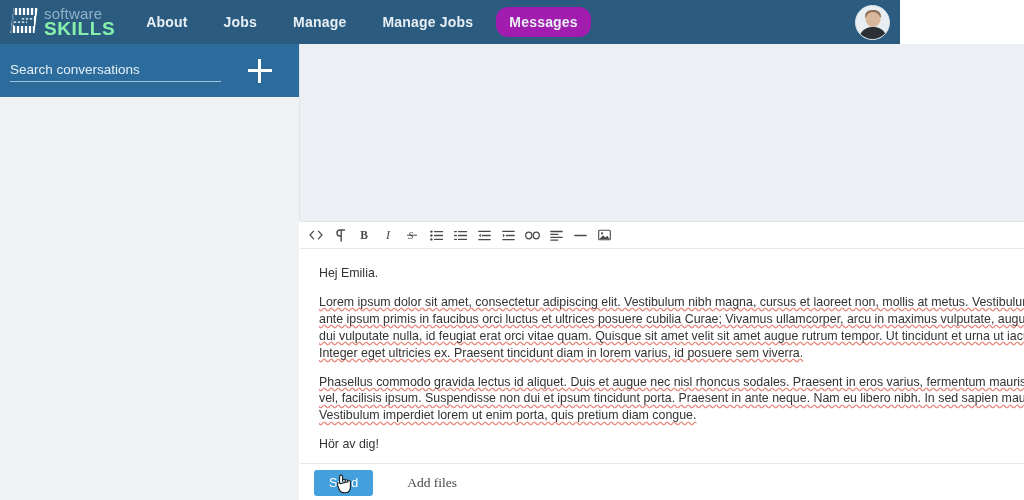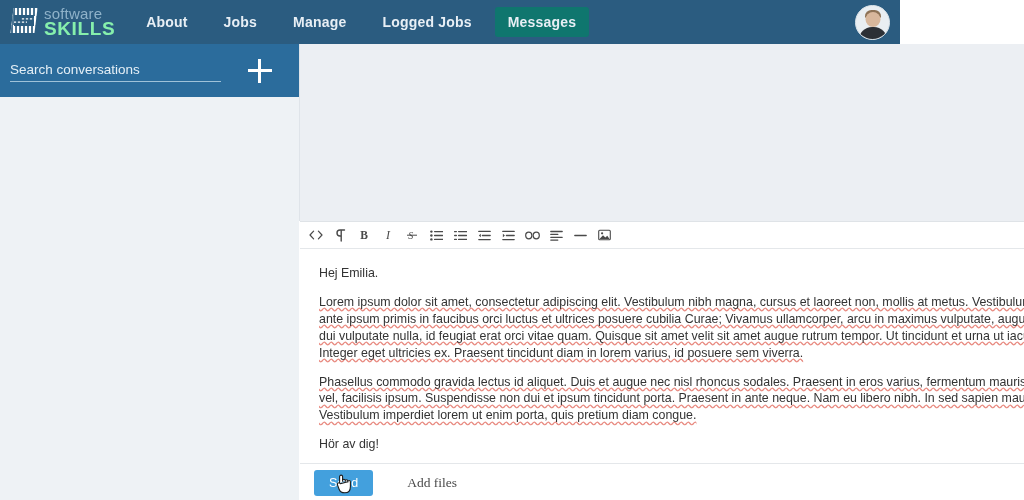--- a/index.html
+++ b/index.html
@@ -56,21 +56,21 @@
     display: block;
     color: #86efac; font-size: 19px; font-weight: bold;
     letter-spacing: .6px; margin-top: -2px;
   }
   .navitem {
     color: #e8eff5; font-size: 14px; font-weight: bold;
     padding: 7px 13px; margin-right: 10px;
     border-radius: 3px; white-space: nowrap;
     cursor: pointer; letter-spacing: .2px;
   }
-  .navitem.active { background: #0f766e; }
+  .navitem.active { background: #a21caf; border-radius: 12px; }
   #login-area {
     margin-left: auto; margin-right: 10px;
     display: flex; align-items: center;
   }
   #login-label { color: #dce8f0; font-size: 13.5px; }
   #login-label b { color: #ffffff; }
   #avatar {
     width: 35px; height: 35px; border-radius: 50%;
     margin-left: 9px; overflow: hidden;
     background: #e9eef2; position: relative; flex: 0 0 auto;
@@ -230,21 +230,21 @@
     </div>
     <div id="logo-text">
       <span class="soft">software</span>
       <span class="skills">SKILLS</span>
     </div>
   </div>
 
   <div class="navitem">About</div>
   <div class="navitem">Jobs</div>
   <div class="navitem">Manage</div>
-  <div class="navitem">Logged Jobs</div>
+  <div class="navitem">Manage Jobs</div>
   <div class="navitem active">Messages</div>
 
   <div id="login-area">
     <div id="avatar">
       <div class="hair"></div>
       <div class="face"></div>
       <div class="body"></div>
     </div>
   </div>
 </div>

